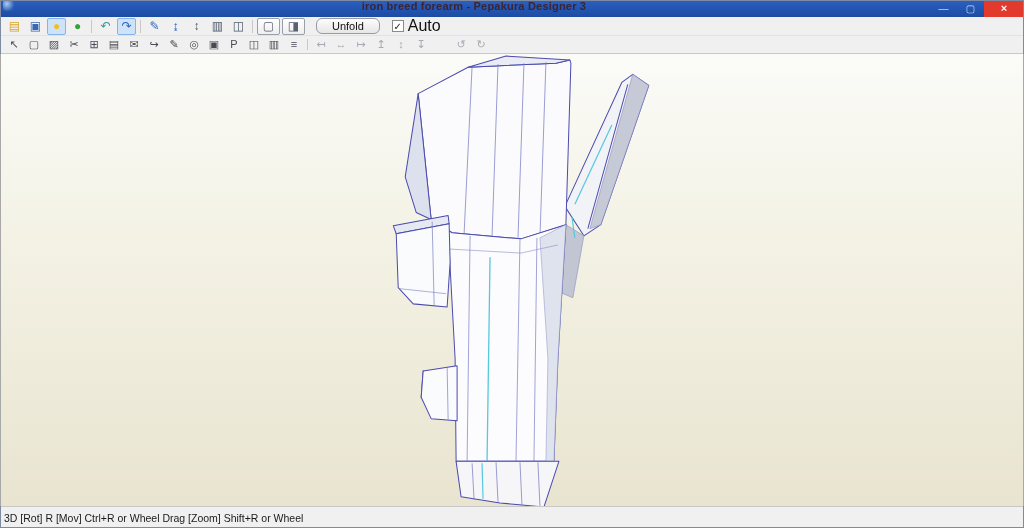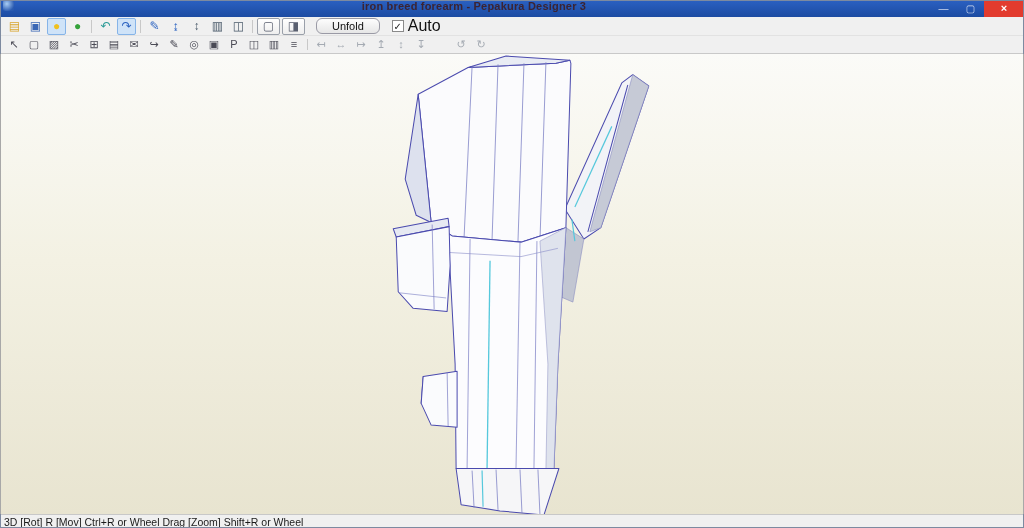--- a/index.html
+++ b/index.html
@@ -53,21 +53,21 @@
         font-size:10px; color:#222; margin-right:4px; }
   .auto-label { font-size:16px; color:#111; }
 
   
   .canvas { flex:1 1 auto; position:relative; overflow:hidden;
             border-left:1px solid #a8a8a8; border-right:1px solid #a8a8a8;
             background:linear-gradient(#fbfbf8, #f3f1e3 45%, #e8e4d0); }
   .canvas svg { position:absolute; inset:0; width:100%; height:100%; }
 
   
-  .statusbar { height:14px; background:#f0f0f0; border-top:1px solid #c8c8c8;
+  .statusbar { height:22px; background:#f0f0f0; border-top:1px solid #c8c8c8;
                display:flex; align-items:center; padding-left:4px; flex:0 0 auto; }
   .status-text { font-size:10.5px; color:#1a1a1a; white-space:nowrap; }
 </style>
 </head>
 <body>
 
 <div class="window">
 
   <div class="titlebar">
     <div class="app-ico"></div>

